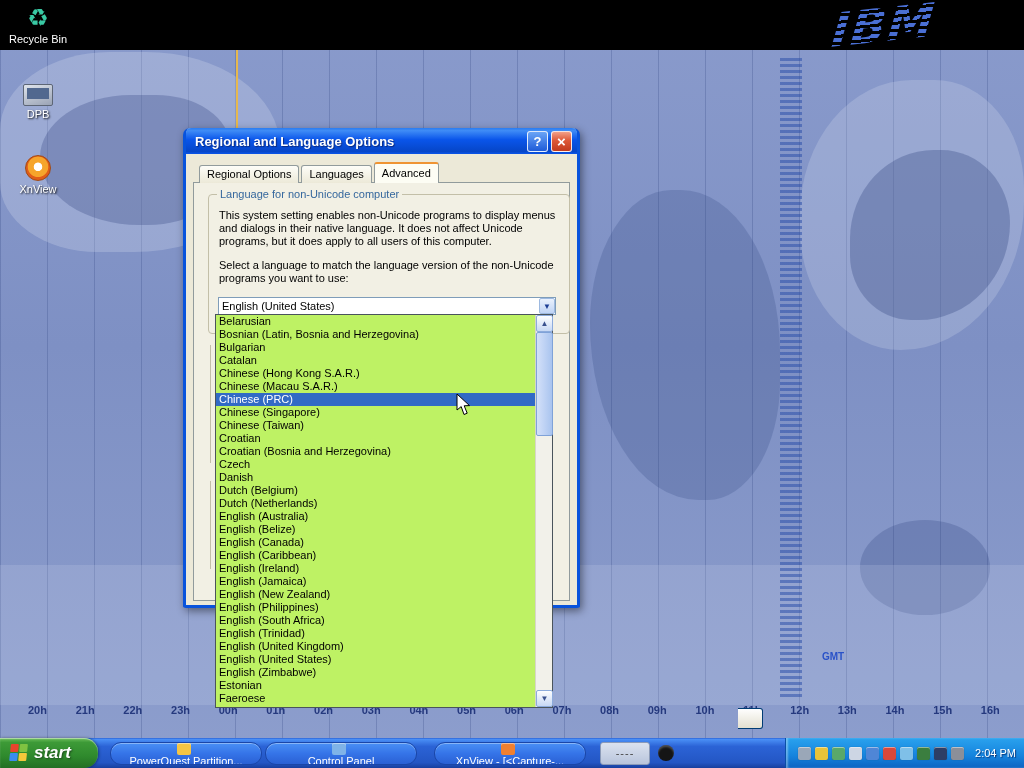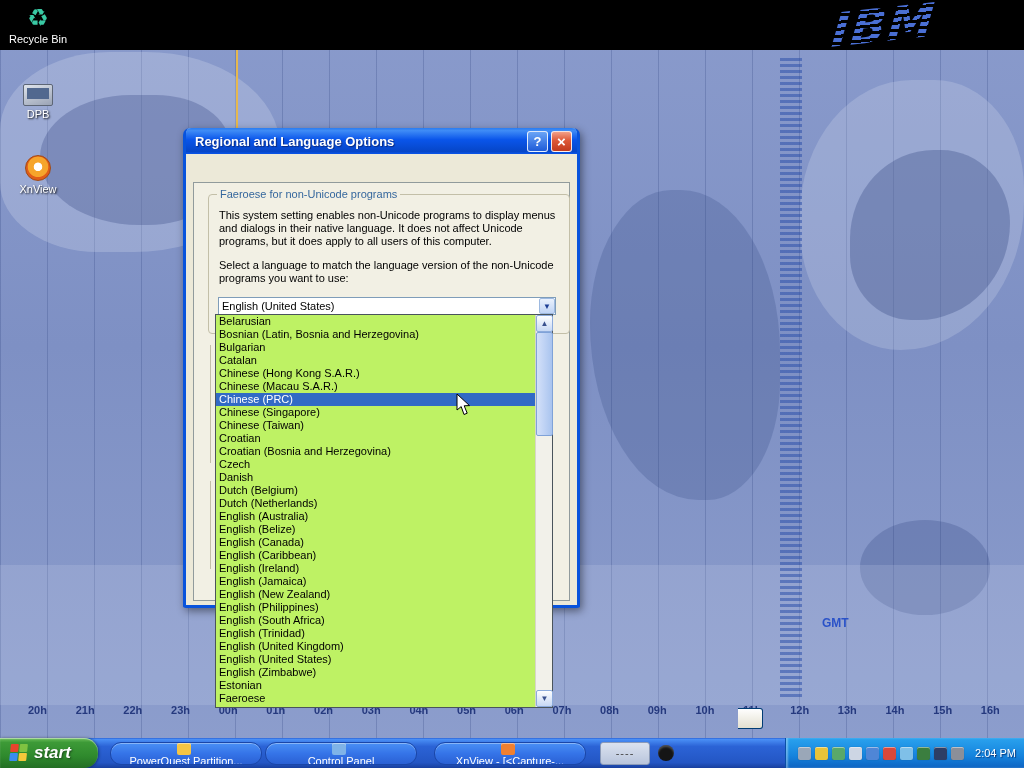--- a/index.html
+++ b/index.html
@@ -15,21 +15,21 @@
   .top-band { position: absolute; left: 0; top: 0; width: 1024px; height: 50px; background: #000; z-index: 3; }
   .blob { position: absolute; pointer-events: none; }
   .ibm { position: absolute; right: 88px; top: -2px; z-index: 4;
     font: italic 900 46px "DejaVu Sans", sans-serif; color: #4a6fd4; letter-spacing: 2px;
     transform: rotate(-6deg) skew(-12deg);
     -webkit-mask-image: repeating-linear-gradient(to bottom, #000 0 4px, transparent 4px 7px);
             mask-image: repeating-linear-gradient(to bottom, #000 0 4px, transparent 4px 7px); }
   .hatch-band { position: absolute; left: 780px; top: 58px; width: 22px; height: 640px;
     background: repeating-linear-gradient(to bottom, rgba(45,80,170,.55) 0 3px, transparent 3px 6px); }
   .time-line { position: absolute; left: 236px; top: 50px; width: 2px; height: 80px; background: #e6b84e; }
-  .gmt { position: absolute; left: 822px; top: 616px; font-size: 12px; font-weight: bold; color: #2a52c8; }
+  .gmt { position: absolute; left: 822px; top: 651px; font-size: 10px; font-weight: bold; color: #2a52c8; }
   #tz-row { position: absolute; left: 28px; top: 704px; width: 972px; display: flex; justify-content: space-between; }
   .tz { font-size: 11px; font-weight: bold; color: #25397e; }
 
   
   .desk-icon { position: absolute; width: 76px; text-align: center; cursor: default; }
   .desk-icon .lbl { display: block; margin-top: 2px; font-size: 11px; color: #fff; text-shadow: 1px 1px 2px #000; }
   #icon-recycle { left: 0px; top: 5px; z-index: 5; }
   .recycle-glyph { font-size: 24px; line-height: 26px; color: #39c9a4; display: block; }
   #icon-dpb { left: 0px; top: 84px; }
   .laptop-glyph { width: 30px; height: 22px; margin: 0 auto; background: linear-gradient(160deg,#dfe4ec,#9aa3b5); border: 1px solid #5d6676; border-radius: 2px; position: relative; }
@@ -176,24 +176,29 @@
   </div>
 </div>
 
 <div id="dialog">
   <div class="title-bar">
     <span class="title-text">Regional and Language Options</span>
     <span class="tb-btn help-btn">?</span>
     <span class="tb-btn close-btn">×</span>
   </div>
 
+  <div id="tab-strip">
+      <div class="tab">Regional Options</div>
+      <div class="tab">Languages</div>
+      <div class="tab active">Advanced</div>
+    </div>
 
   <div class="tab-panel">
     <div class="group-box">
-      <span class="group-title">Faeroese for non-Unicode programs</span>
+      <span class="group-title">Language for non-Unicode computer</span>
       <p class="group-text gt1">This system setting enables non-Unicode programs to display menus and dialogs in their native language. It does not affect Unicode programs, but it does apply to all users of this computer.</p>
       <p class="group-text gt2">Select a language to match the language version of the non-Unicode programs you want to use:</p>
     </div>
     <div class="combo">
       <span class="combo-value">English (United States)</span>
       <span class="combo-arrow">▼</span>
     </div>
 
     <div class="frag-line" style="left:16px;top:162px;height:118px;"></div>
     <div class="frag-line" style="left:16px;top:298px;height:88px;"></div>

